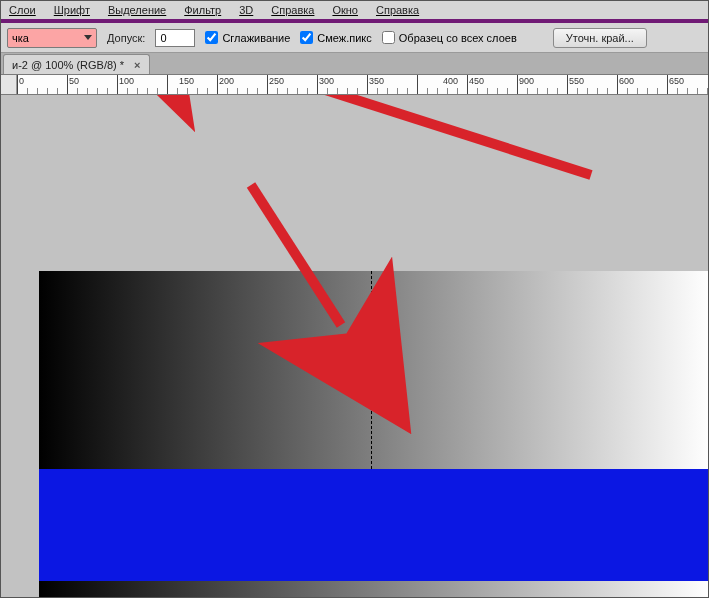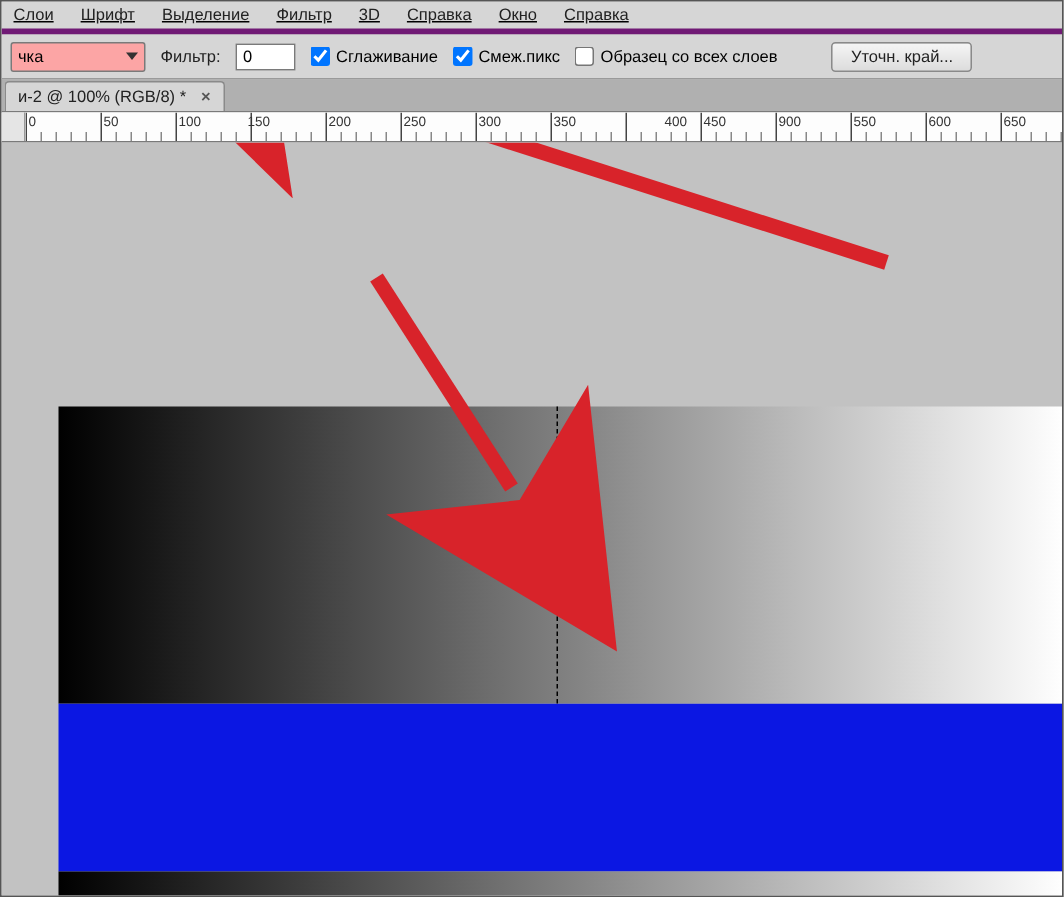--- a/index.html
+++ b/index.html
@@ -204,21 +204,21 @@
   <span>Окно</span>
   <span>Справка</span>
 </div>
 
 <div class="optionsbar">
   <div class="tool-select">
     <span>чка</span>
     <span class="caret"></span>
   </div>
 
-  <span class="lbl">Фильтр:</span>
+  <span class="lbl">Допуск:</span>
   <input class="num-input" value="0" style="">
 
   <label class="chk">
     <input type="checkbox" checked="" style="">
     <span>Сглаживание</span>
   </label>
 
   <label class="chk">
     <input type="checkbox" checked="" style="">
     <span>Смеж.пикс</span>
@@ -256,21 +256,21 @@
       <div class="tickminor" style="left: 70px;"></div>
       <div class="tickminor" style="left: 80px;"></div>
       <div class="tickminor" style="left: 90px;"></div>
       <div class="tickmajor" style="left: 100px;"></div>
       <div class="ticklabel" style="left: 100px;">100</div>
       <div class="tickminor" style="left: 110px;"></div>
       <div class="tickminor" style="left: 120px;"></div>
       <div class="tickminor" style="left: 130px;"></div>
       <div class="tickminor" style="left: 140px;"></div>
       <div class="tickmajor" style="left: 150px;"></div>
-      <div class="ticklabel" style="left: 146px;">150</div>
+      <div class="ticklabel" style="left: 160px;">150</div>
       <div class="tickminor" style="left: 160px;"></div>
       <div class="tickminor" style="left: 170px;"></div>
       <div class="tickminor" style="left: 180px;"></div>
       <div class="tickminor" style="left: 190px;"></div>
       <div class="tickmajor" style="left: 200px;"></div>
       <div class="ticklabel" style="left: 200px;">200</div>
       <div class="tickminor" style="left: 210px;"></div>
       <div class="tickminor" style="left: 220px;"></div>
       <div class="tickminor" style="left: 230px;"></div>
       <div class="tickminor" style="left: 240px;"></div>

